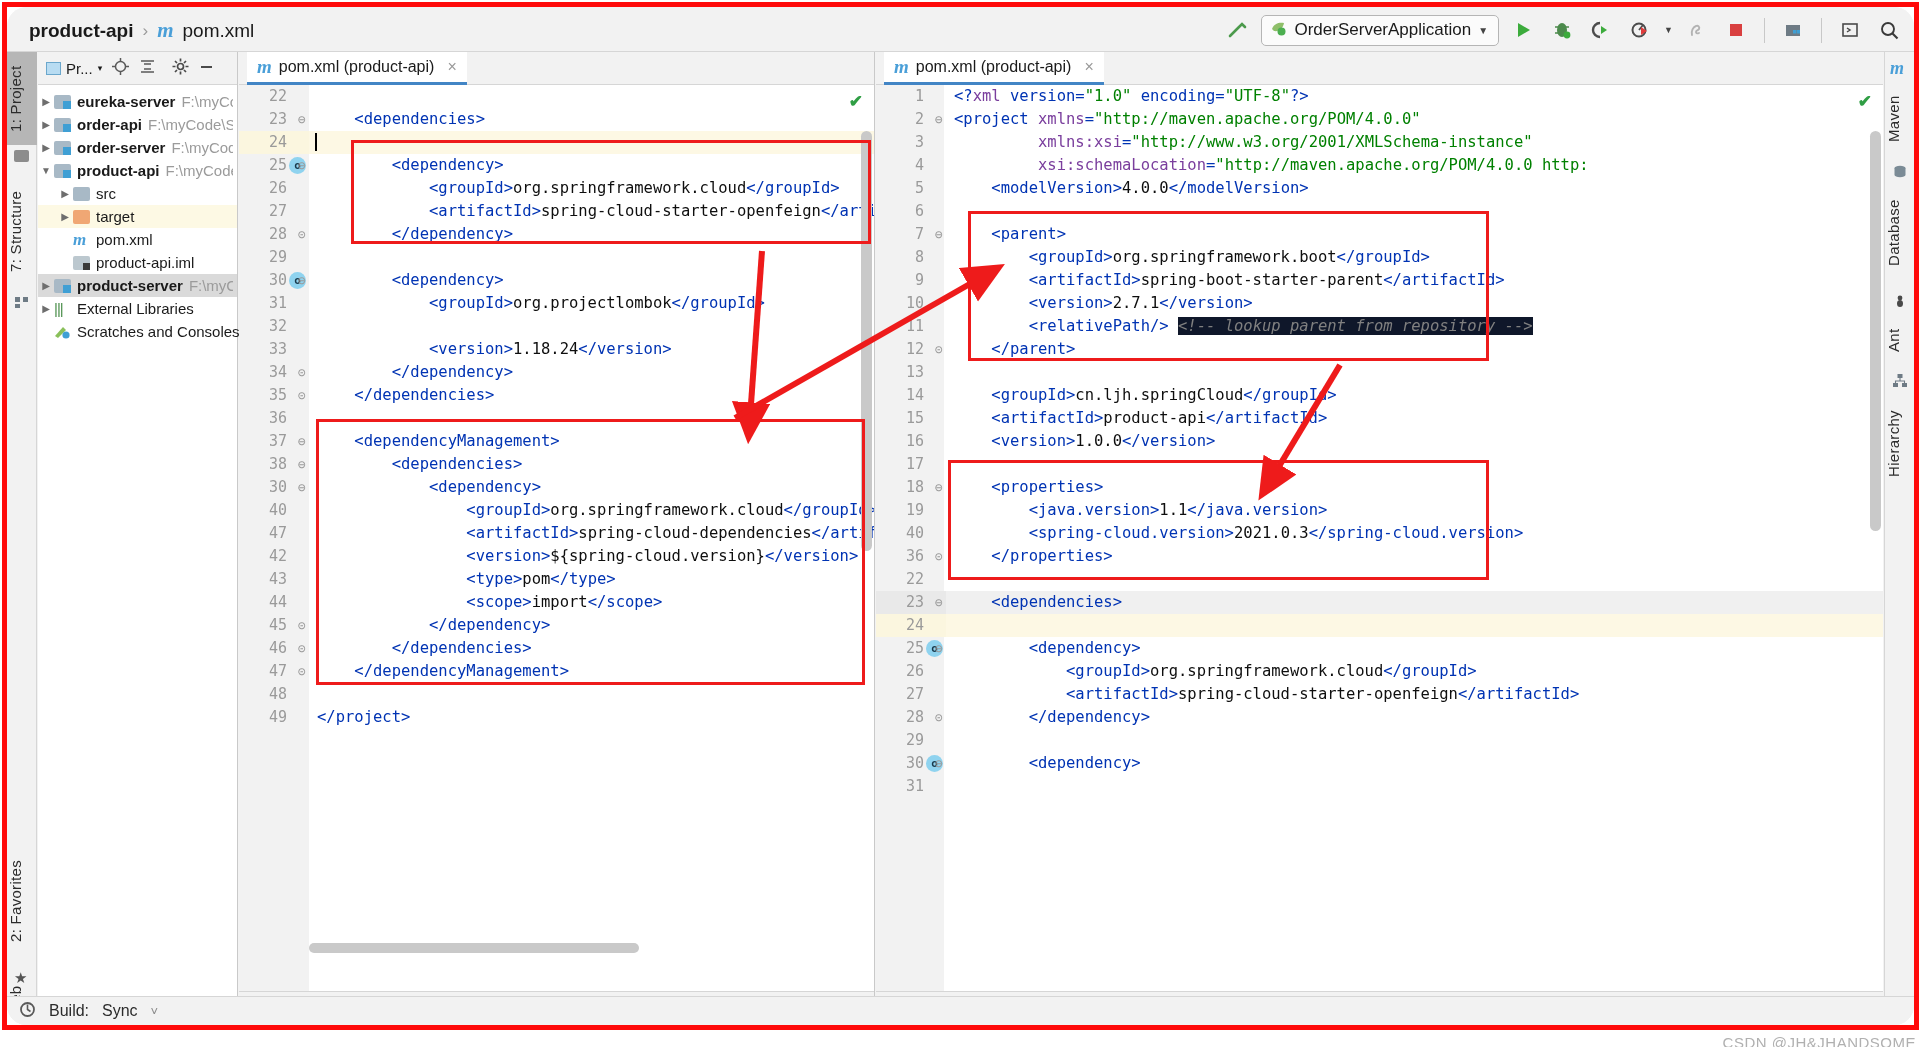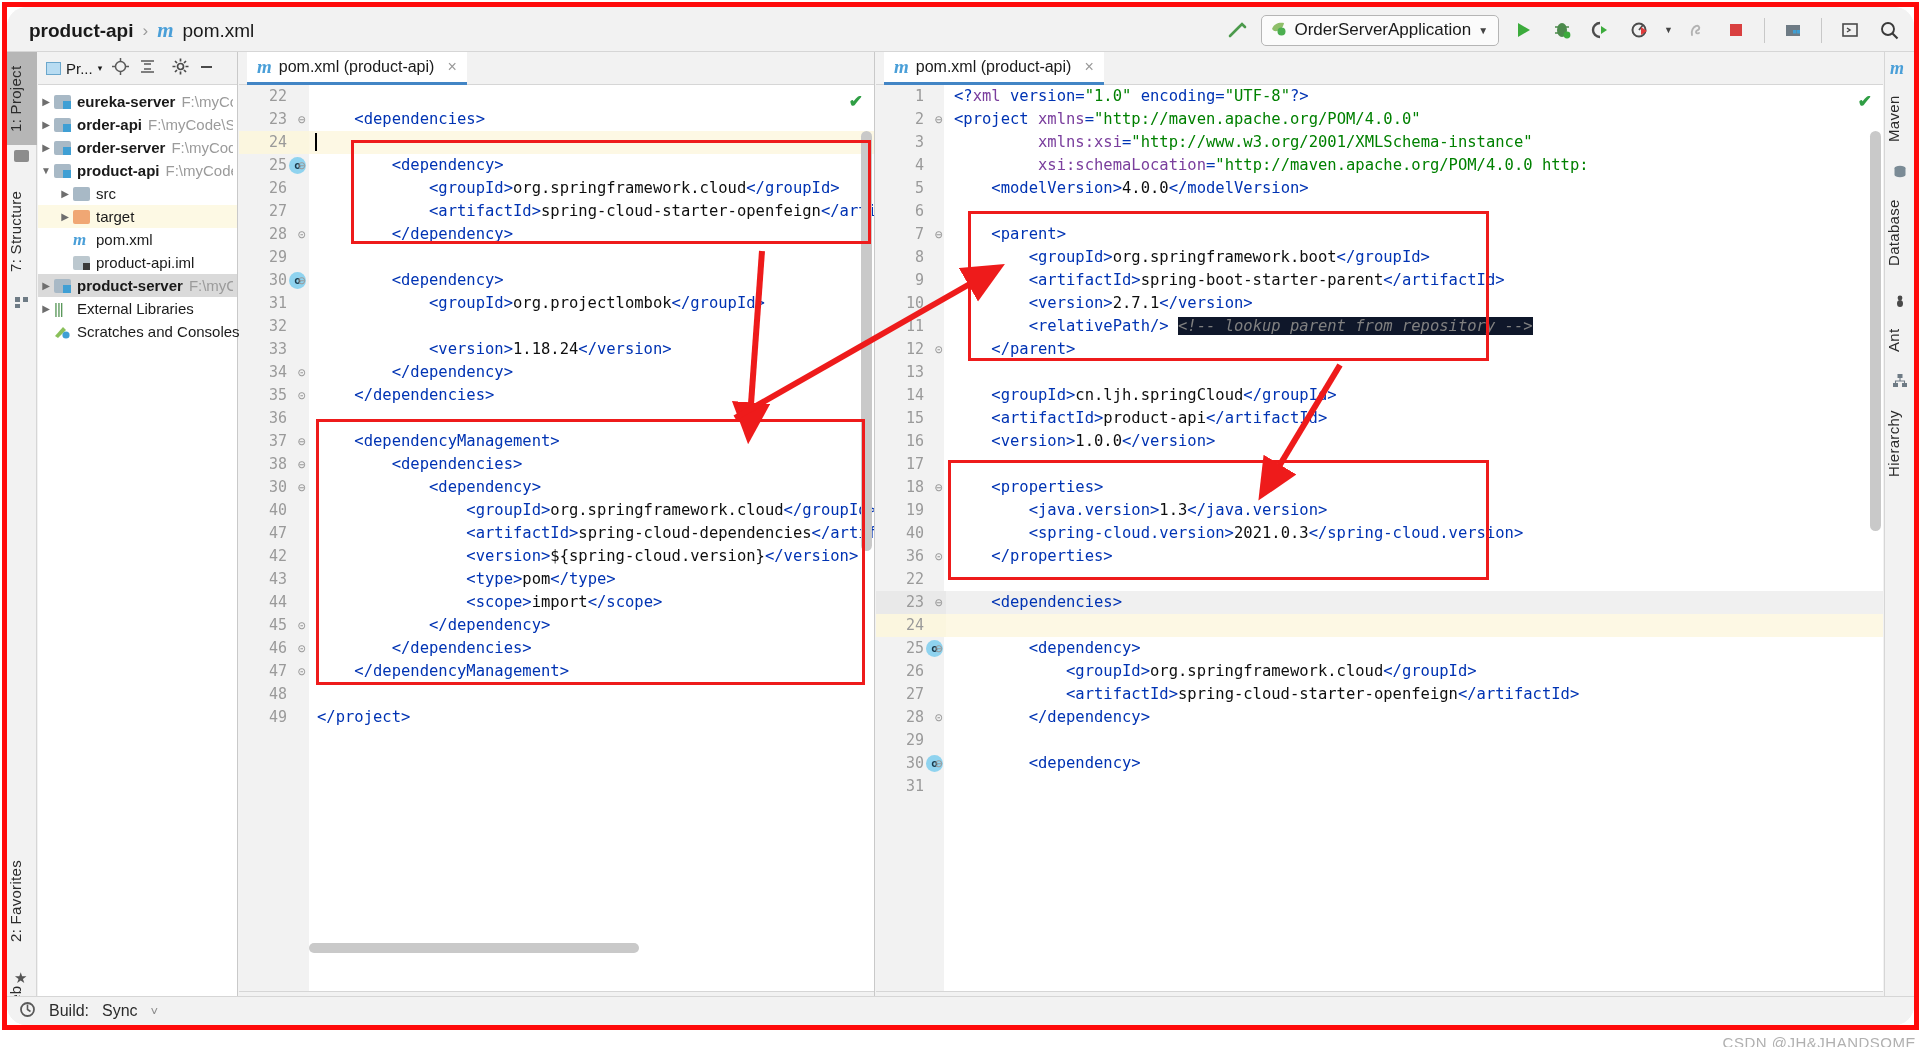--- a/index.html
+++ b/index.html
@@ -470,21 +470,21 @@
               <div class="ln"><span class="num">9</span><span class="code"><span class="tg">        &lt;artifactId&gt;</span><span class="txt">spring-boot-starter-parent</span><span class="tg">&lt;/artifactId&gt;</span></span></div>
               <div class="ln"><span class="num">10</span><span class="code"><span class="tg">        &lt;version&gt;</span><span class="txt">2.7.1</span><span class="tg">&lt;/version&gt;</span></span></div>
               <div class="ln"><span class="num">11</span><span class="code"><span class="tg">        &lt;relativePath/&gt;</span><span class="txt"> </span><span class="cm">&lt;!-- lookup parent from repository --&gt;</span></span></div>
               <div class="ln"><span class="num">12</span><span class="fold">⊝</span><span class="code"><span class="tg">    &lt;/parent&gt;</span></span></div>
               <div class="ln"><span class="num">13</span><span class="code"></span></div>
               <div class="ln"><span class="num">14</span><span class="code"><span class="tg">    &lt;groupId&gt;</span><span class="txt">cn.ljh.springCloud</span><span class="tg">&lt;/groupId&gt;</span></span></div>
               <div class="ln"><span class="num">15</span><span class="code"><span class="tg">    &lt;artifactId&gt;</span><span class="txt">product-api</span><span class="tg">&lt;/artifactId&gt;</span></span></div>
               <div class="ln"><span class="num">16</span><span class="code"><span class="tg">    &lt;version&gt;</span><span class="txt">1.0.0</span><span class="tg">&lt;/version&gt;</span></span></div>
               <div class="ln"><span class="num">17</span><span class="code"></span></div>
               <div class="ln"><span class="num">18</span><span class="fold">⊖</span><span class="code"><span class="tg">    &lt;properties&gt;</span></span></div>
-              <div class="ln"><span class="num">19</span><span class="code"><span class="tg">        &lt;java.version&gt;</span><span class="txt">1.3</span><span class="tg">&lt;/java.version&gt;</span></span></div>
+              <div class="ln"><span class="num">19</span><span class="code"><span class="tg">        &lt;java.version&gt;</span><span class="txt">1.1</span><span class="tg">&lt;/java.version&gt;</span></span></div>
               <div class="ln"><span class="num">40</span><span class="code"><span class="tg">        &lt;spring-cloud.version&gt;</span><span class="txt">2021.0.3</span><span class="tg">&lt;/spring-cloud.version&gt;</span></span></div>
               <div class="ln"><span class="num">36</span><span class="fold">⊝</span><span class="code"><span class="tg">    &lt;/properties&gt;</span></span></div>
               <div class="ln"><span class="num">22</span><span class="code"></span></div>
               <div class="ln hlg"><span class="numbg"></span><span class="num">23</span><span class="fold">⊖</span><span class="code"><span class="tg">    &lt;dependencies&gt;</span></span></div>
               <div class="ln hl"><span class="numbg"></span><span class="num">24</span><span class="code"></span></div>
               <div class="ln"><span class="num">25</span><span class="mvnbadge">o</span><span class="fold">⊖</span><span class="code"><span class="tg">        &lt;dependency&gt;</span></span></div>
               <div class="ln"><span class="num">26</span><span class="code"><span class="tg">            &lt;groupId&gt;</span><span class="txt">org.springframework.cloud</span><span class="tg">&lt;/groupId&gt;</span></span></div>
               <div class="ln"><span class="num">27</span><span class="code"><span class="tg">            &lt;artifactId&gt;</span><span class="txt">spring-cloud-starter-openfeign</span><span class="tg">&lt;/artifactId&gt;</span></span></div>
               <div class="ln"><span class="num">28</span><span class="fold">⊝</span><span class="code"><span class="tg">        &lt;/dependency&gt;</span></span></div>
               <div class="ln"><span class="num">29</span><span class="code"></span></div>

